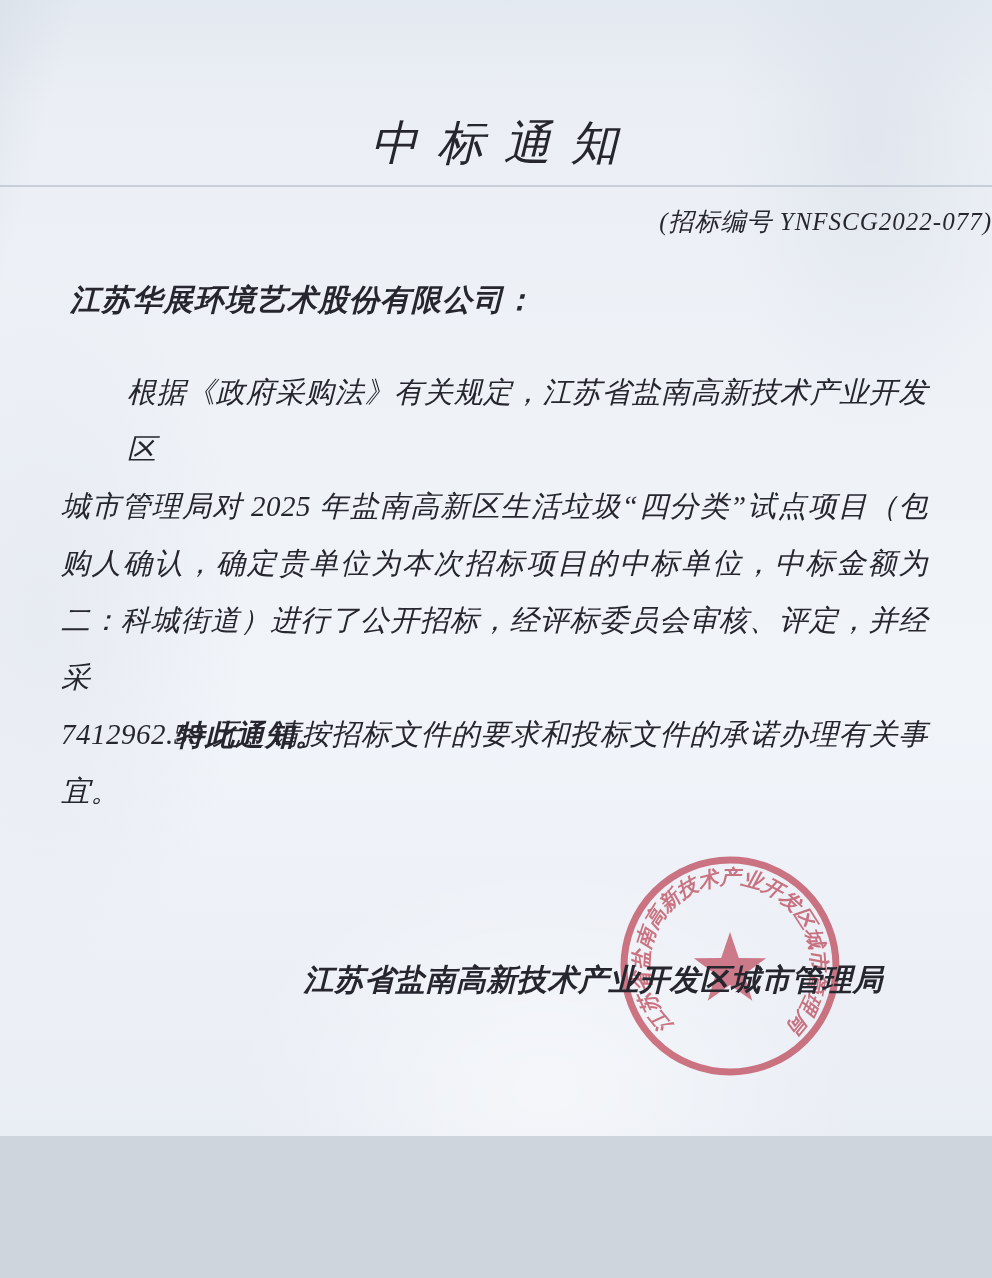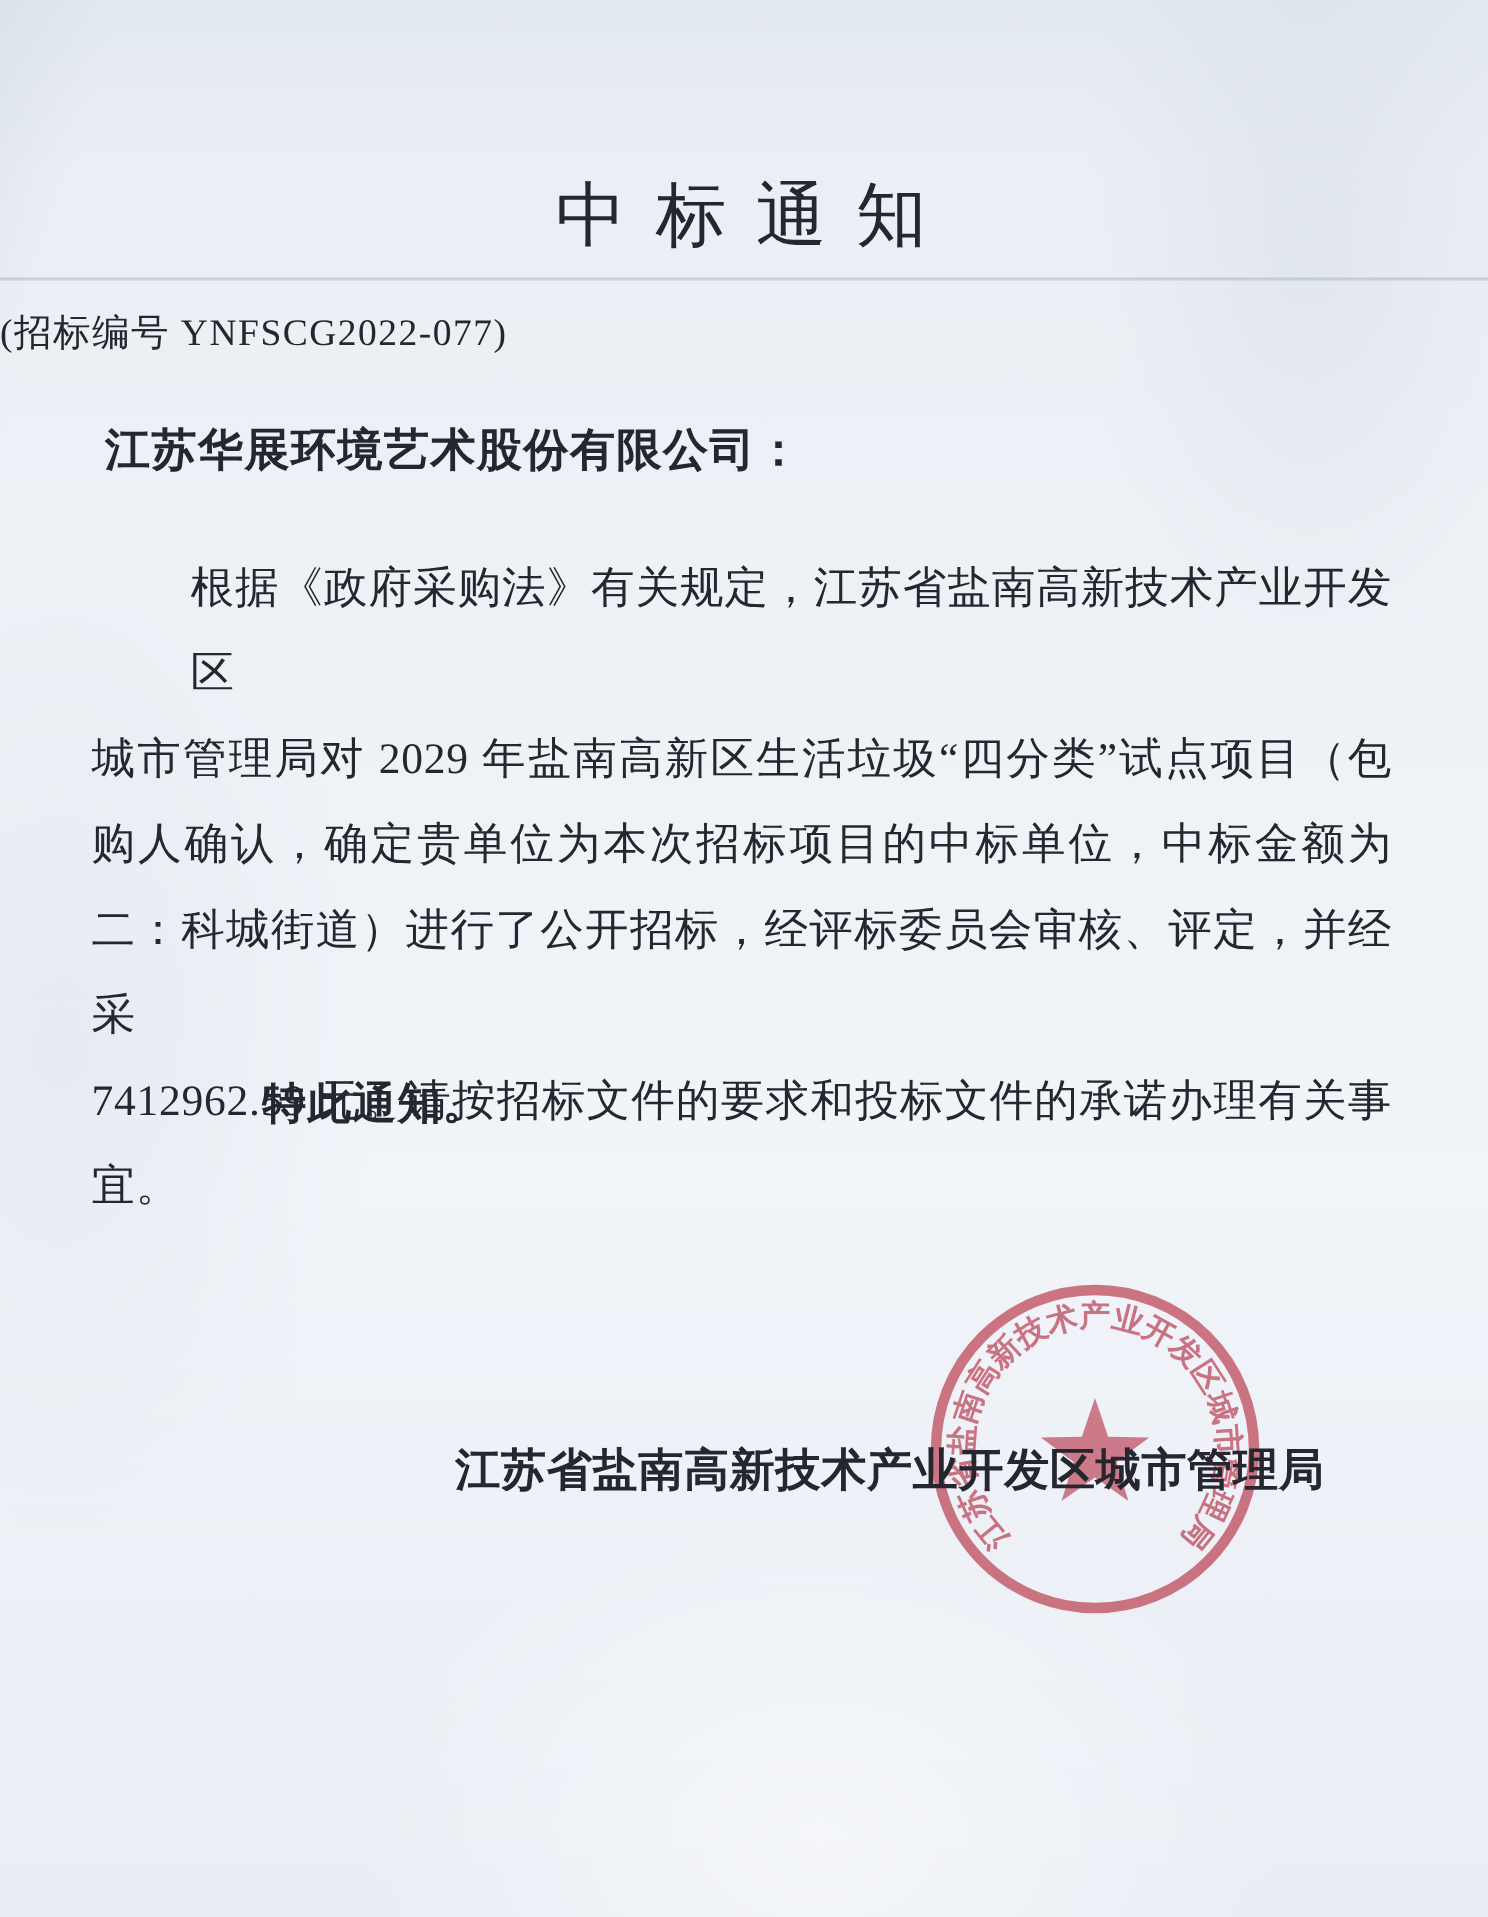--- a/index.html
+++ b/index.html
@@ -3,28 +3,29 @@
 <meta charset="utf-8">
 <style>
   html, body {
     margin: 0;
     padding: 0;
     background: #cfd5dc;
   }
   .page {
     position: relative;
     width: 992px;
-    height: 1278px;
+    height: 1136px;
     margin: 0 auto;
     overflow: hidden;
     font-family: "Liberation Serif", "DejaVu Serif", serif;
     color: #26262e;
     background:
       linear-gradient(105deg, rgba(214,221,230,0.55) 0%, rgba(236,240,246,0) 6%),
       linear-gradient(180deg, #e3e9f0 0%, #ebeff5 9%, #eef2f7 34%, #f1f4f9 62%, #ecf0f6 86%, #e9edf4 100%);
+    font-style: italic;
   }
   
   .page::before {
     content: "";
     position: absolute;
     inset: 0;
     pointer-events: none;
     background:
       radial-gradient(220px 420px at 88% 12%, rgba(205,213,224,0.35), rgba(205,213,224,0) 70%),
       radial-gradient(300px 500px at 4% 55%, rgba(208,216,226,0.30), rgba(208,216,226,0) 70%),
@@ -48,21 +49,21 @@
     width: 100%;
     height: 2px;
     background: #b6bdc7;
     opacity: 0.65;
   }
   .tender-no {
     position: absolute;
     top: 205px;
     left: 0;
     width: 100%;
-    text-align: left;
+    text-align: right;
     font-size: 25px;
     letter-spacing: 1px;
   }
   .recipient {
     position: absolute;
     top: 280px;
     left: 70px;
     font-size: 30px;
     font-weight: 700;
     letter-spacing: 1px;
@@ -127,21 +128,21 @@
   <div class="doc-title">中 标 通 知</div>
 
   <div class="title-rule"></div>
 
   <div class="tender-no">(招标编号 YNFSCG2022-077)</div>
 
   <div class="recipient">江苏华展环境艺术股份有限公司：</div>
 
   <div class="body-block">
     <div class="body-line indent">根据《政府采购法》有关规定，江苏省盐南高新技术产业开发区</div>
-    <div class="body-line">城市管理局对 2029 年盐南高新区生活垃圾“四分类”试点项目（包</div>
+    <div class="body-line">城市管理局对 2025 年盐南高新区生活垃圾“四分类”试点项目（包</div>
     <div class="body-line">购人确认，确定贵单位为本次招标项目的中标单位，中标金额为</div>
     <div class="body-line">二：科城街道）进行了公开招标，经评标委员会审核、评定，并经采</div>
     <div class="body-line">7412962.59 元。请按招标文件的要求和投标文件的承诺办理有关事</div>
     <div class="body-line last">宜。</div>
   </div>
 
   <div class="closing">特此通知。</div>
 
   <div class="seal">
     <svg viewBox="0 0 240 240" xmlns="http://www.w3.org/2000/svg">

